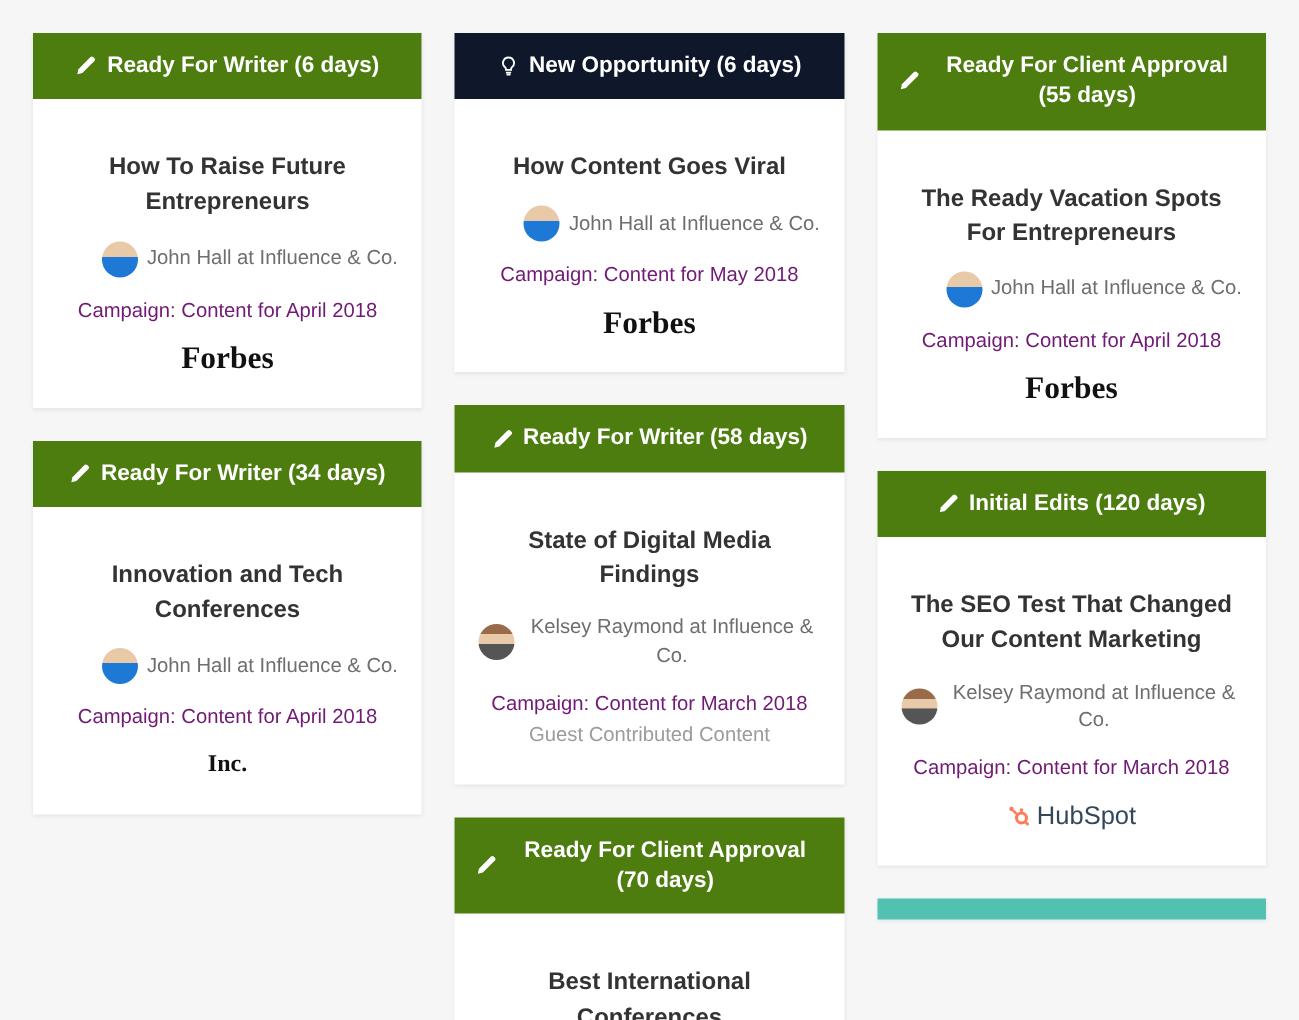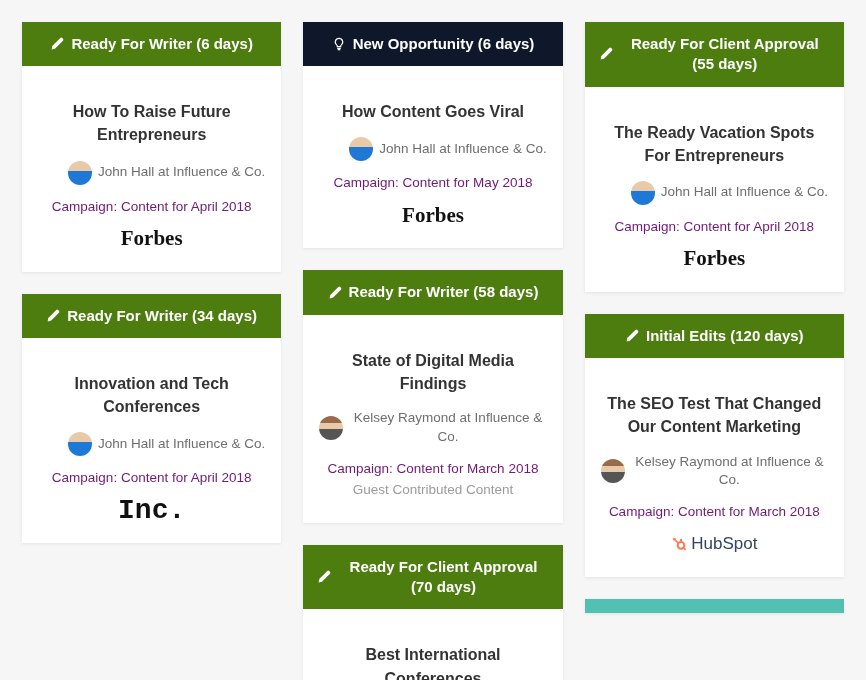--- a/index.html
+++ b/index.html
@@ -94,22 +94,22 @@
     height: 26px;
     font-weight: 700;
     color: #111;
   }
   .brand.forbes {
     font-family: Georgia, "Times New Roman", serif;
     font-size: 21px;
     letter-spacing: 0px;
   }
   .brand.inc {
-    font-family: Liberation Mono, monospace;
-    font-size: 28px;
+    font-family: Liberation Serif, serif;
+    font-size: 16px;
     font-weight: 900;
   }
   .brand.hubspot {
     font-family: "Helvetica Neue", Arial, sans-serif;
     font-size: 17px;
     font-weight: 400;
     color: #33475b;
     gap: 4px;
   }
   .hubspot-icon {

